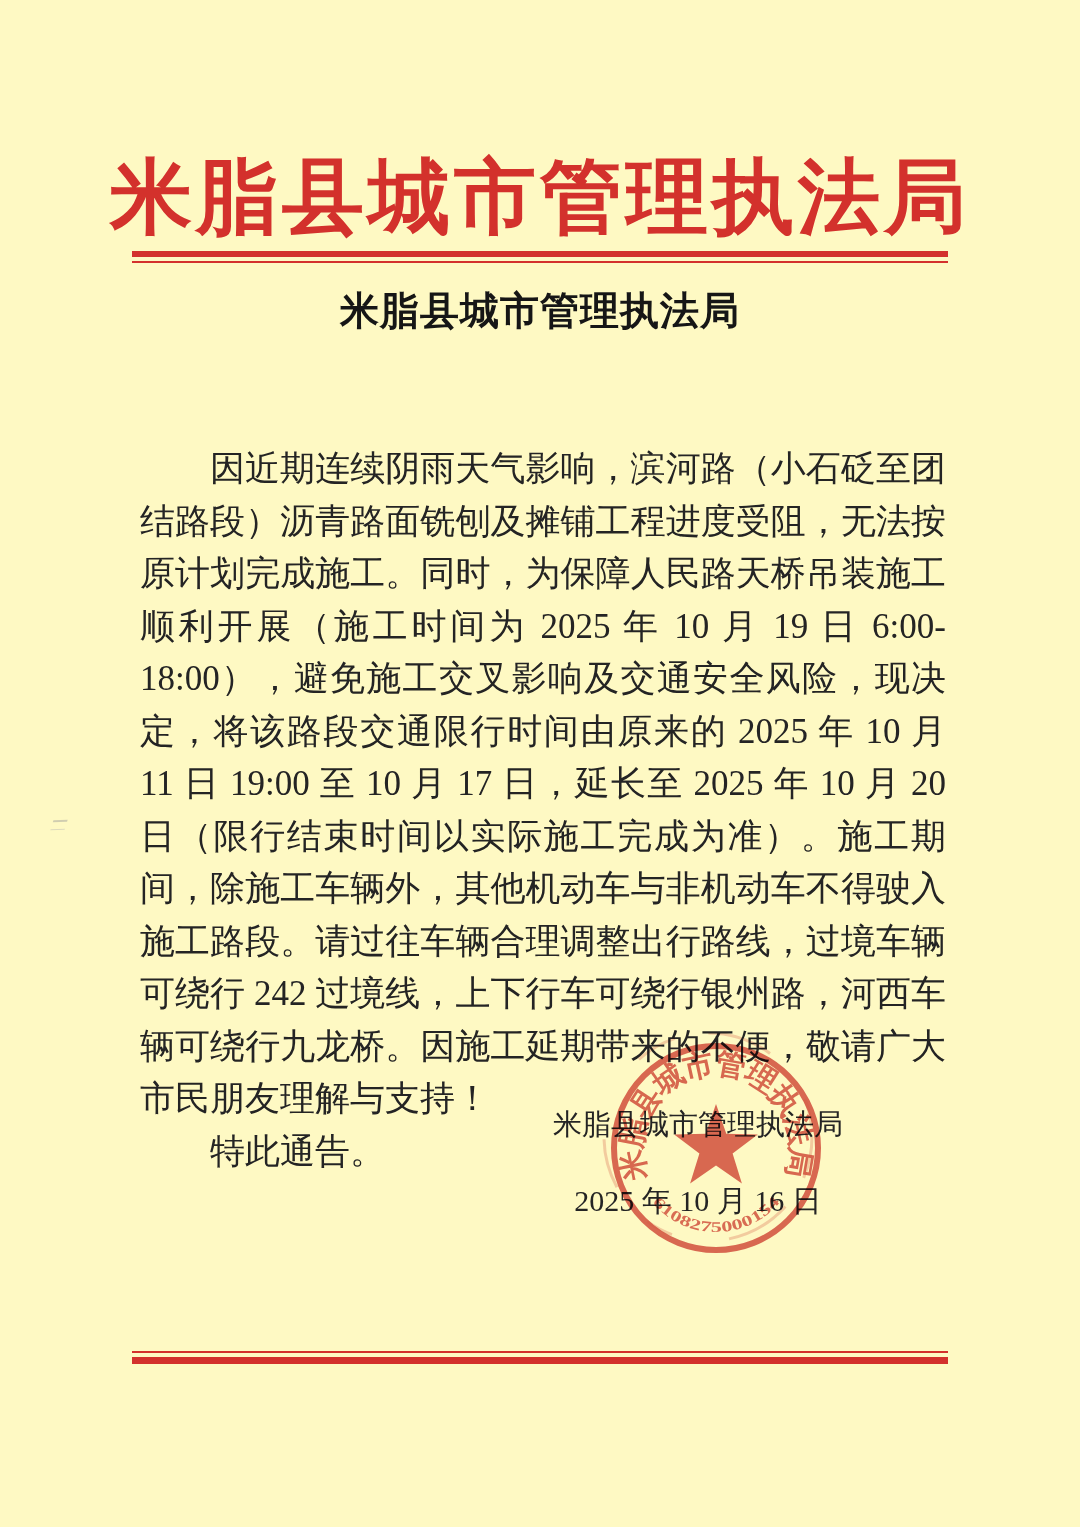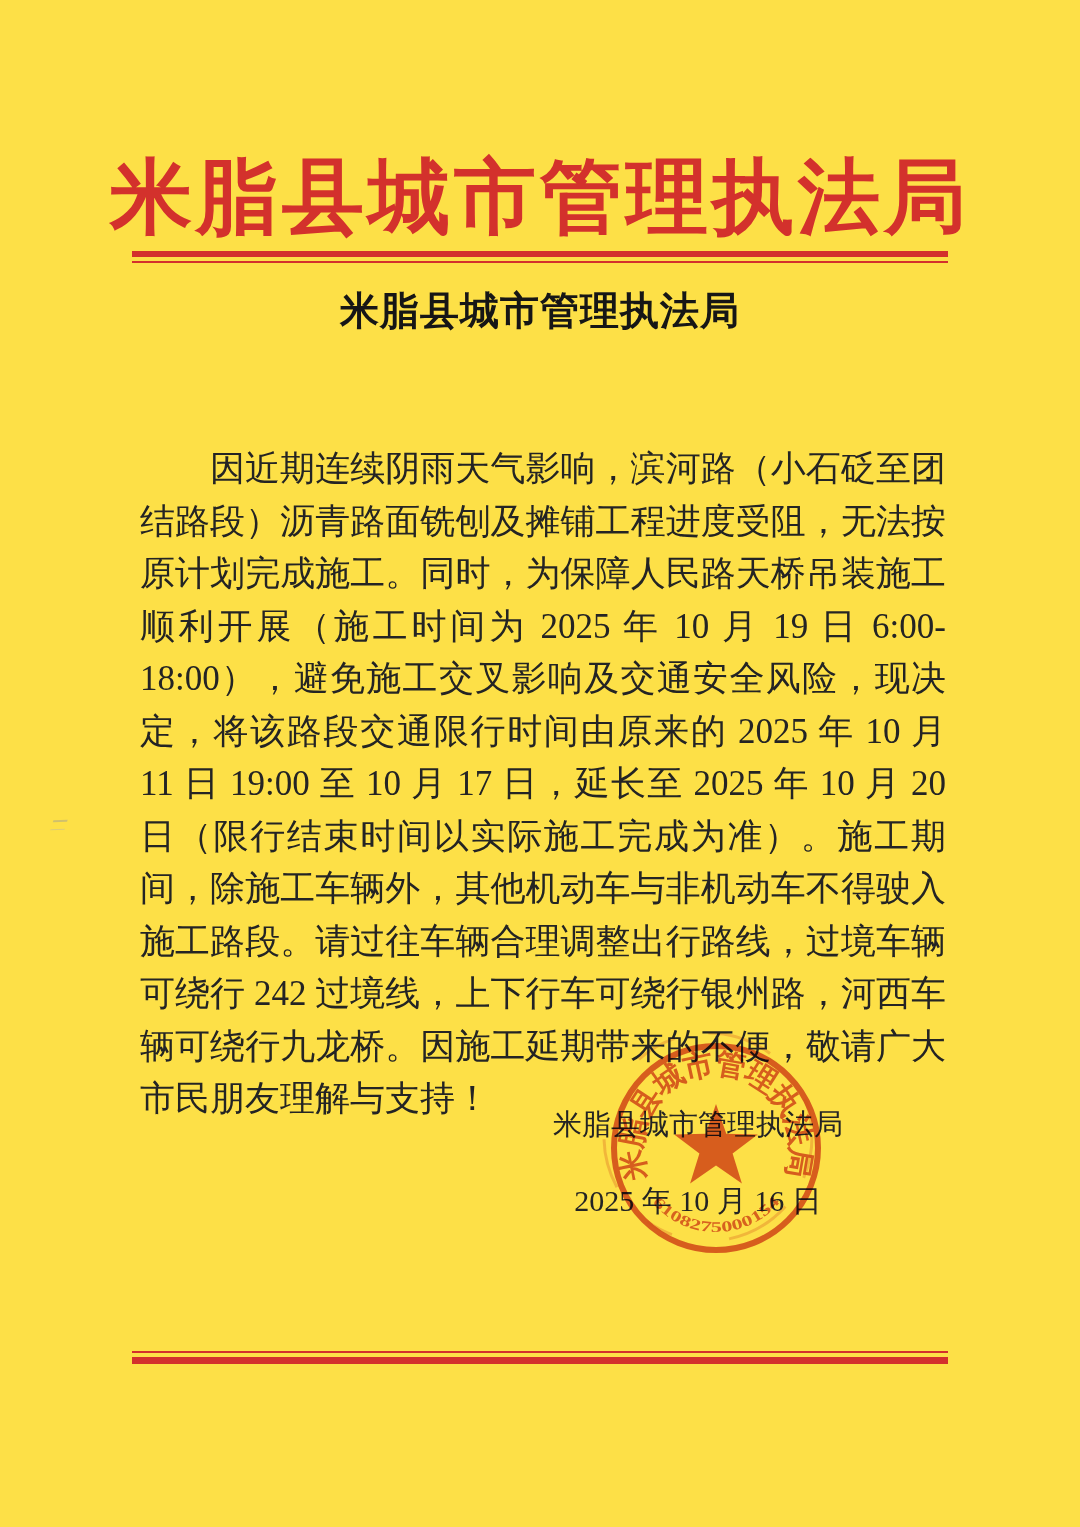--- a/index.html
+++ b/index.html
@@ -4,21 +4,21 @@
 <style>
   html, body {
     margin: 0;
     padding: 0;
     background: #ffffff;
   }
   .page {
     position: relative;
     width: 1080px;
     height: 1527px;
-    background: #fde047;
+    background: #fef9c3;
     overflow: hidden;
     font-family: "Liberation Serif", "DejaVu Serif", serif;
     color: #242424;
   }
   .letterhead {
     position: absolute;
     top: 150px;
     left: 0;
     width: 100%;
     text-align: center;
@@ -120,20 +120,21 @@
 
   <div class="rule rule-top-thick"></div>
   <div class="rule rule-top-thin"></div>
 
   <div class="doc-title">
     <span class="t-line">米脂县城市管理执法局</span>
   </div>
 
   <div class="body-block">
     <p>因近期连续阴雨天气影响，滨河路（小石砭至团结路段）沥青路面铣刨及摊铺工程进度受阻，无法按原计划完成施工。同时，为保障人民路天桥吊装施工顺利开展（施工时间为 2025 年 10 月 19 日 6:00-18:00），避免施工交叉影响及交通安全风险，现决定，将该路段交通限行时间由原来的 2025 年 10 月 11 日 19:00 至 10 月 17 日，延长至 2025 年 10 月 20 日（限行结束时间以实际施工完成为准）。施工期间，除施工车辆外，其他机动车与非机动车不得驶入施工路段。请过往车辆合理调整出行路线，过境车辆可绕行 242 过境线，上下行车可绕行银州路，河西车辆可绕行九龙桥。因施工延期带来的不便，敬请广大市民朋友理解与支持！</p>
+    <p>特此通告。</p>
   </div>
 
   <div class="signature">
     <div class="org">米脂县城市管理执法局</div>
     <div class="date">2025 年 10 月 16 日</div>
   </div>
 
   <svg class="seal" viewBox="0 0 230 230" xmlns="http://www.w3.org/2000/svg" aria-hidden="true">
     <g transform="translate(5,5)" fill="none">
 

